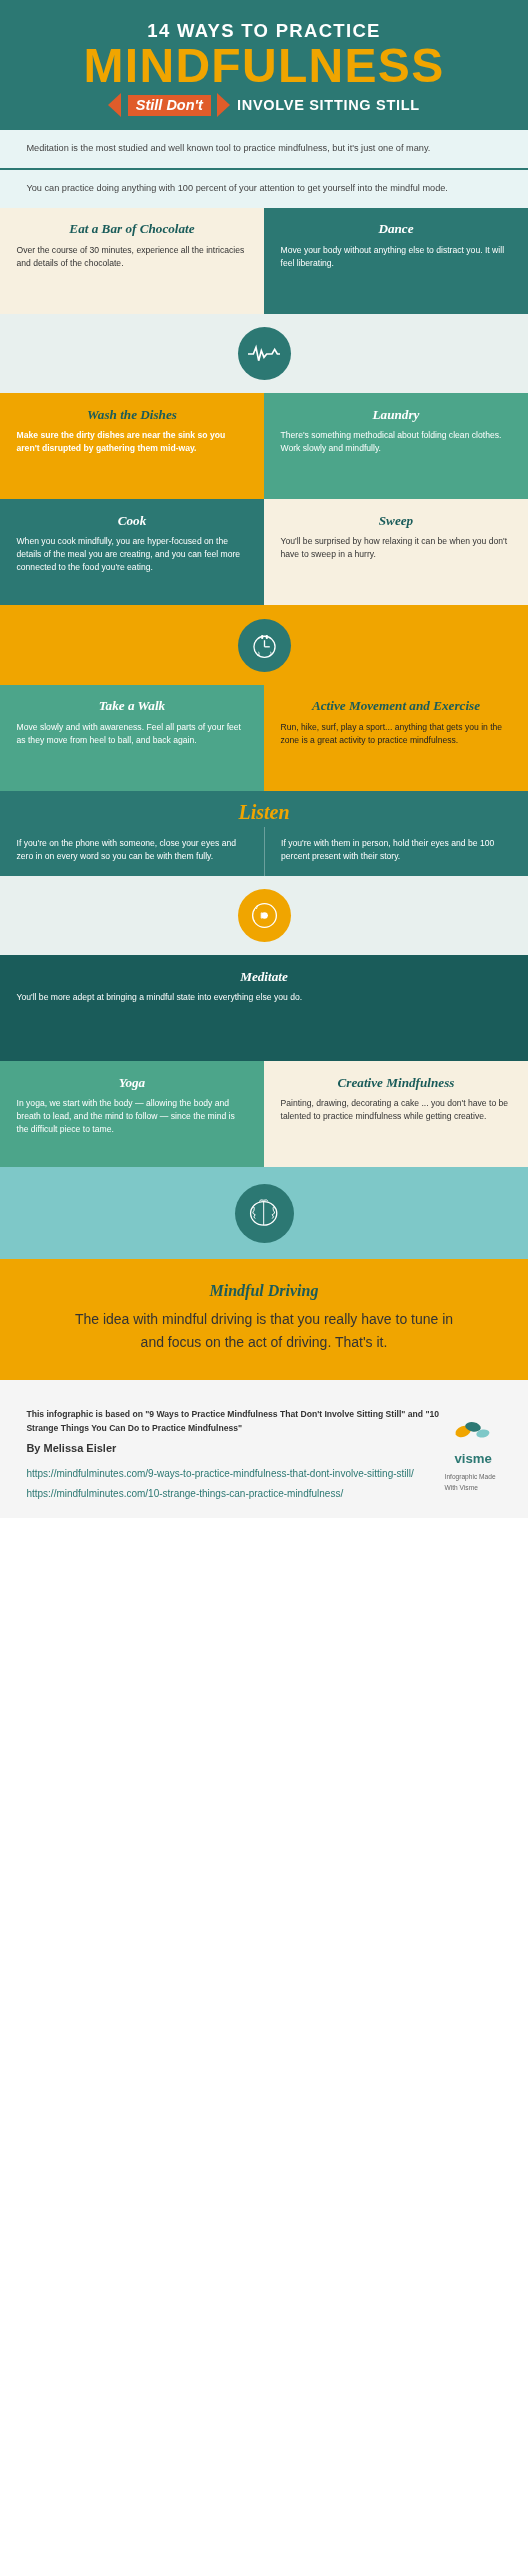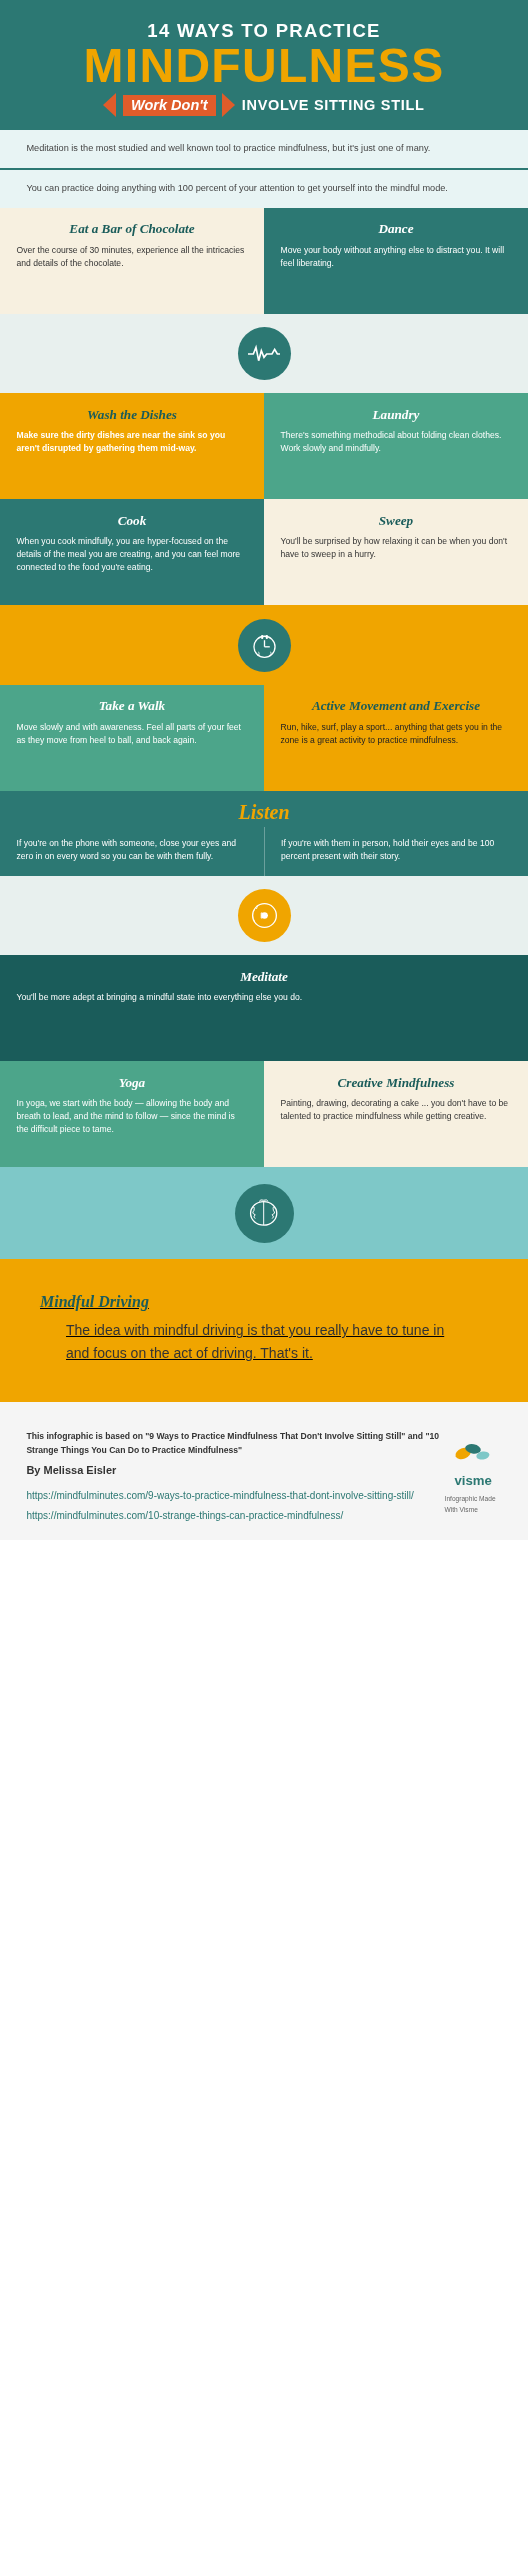--- a/index.html
+++ b/index.html
@@ -205,33 +205,33 @@
       display: flex;
       justify-content: center;
       align-items: center;
       background: #7ec8c8;
       padding: 16.5px;
     }
 
     
     .mindful-row {
       background: #f0a500;
-      padding: 34px 40px;
-      text-decoration: underline;
+      padding: 23px 40px;
+      text-align: center;
     }
   </style>
 </head>
 <body>
 
 <div class="header">
   <div class="header-top">14 WAYS TO PRACTICE</div>
   <div class="header-main">MINDFULNESS</div>
   <div class="header-sub">
     <div class="arrow-left"></div>
-    <div class="header-sub-text">Work Don't</div>
+    <div class="header-sub-text">Still Don't</div>
     <div class="arrow-right"></div>
     <div class="header-sub-right">INVOLVE SITTING STILL</div>
   </div>
 </div>
 
 <div class="info-section">
   <div class="info-box">
     <p>Meditation is the most studied and well known tool to practice mindfulness, but it's just one of many.</p>
   </div>
   <div class="info-box">

